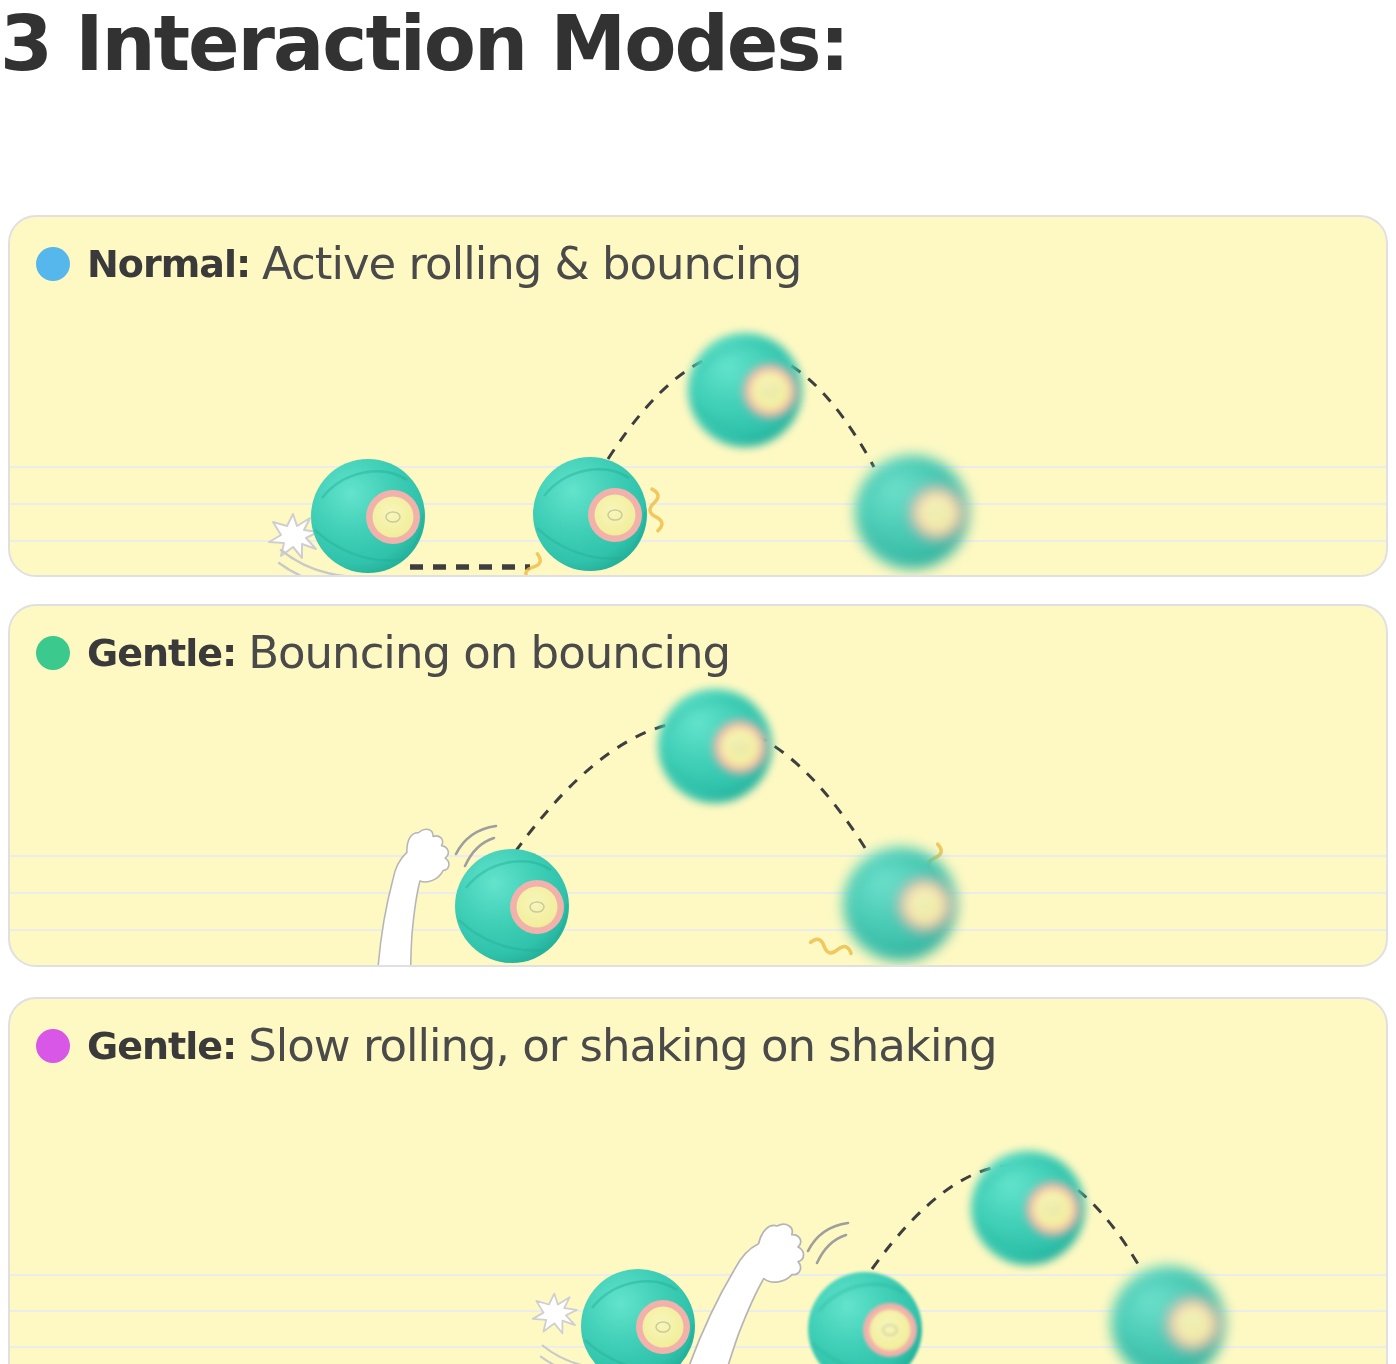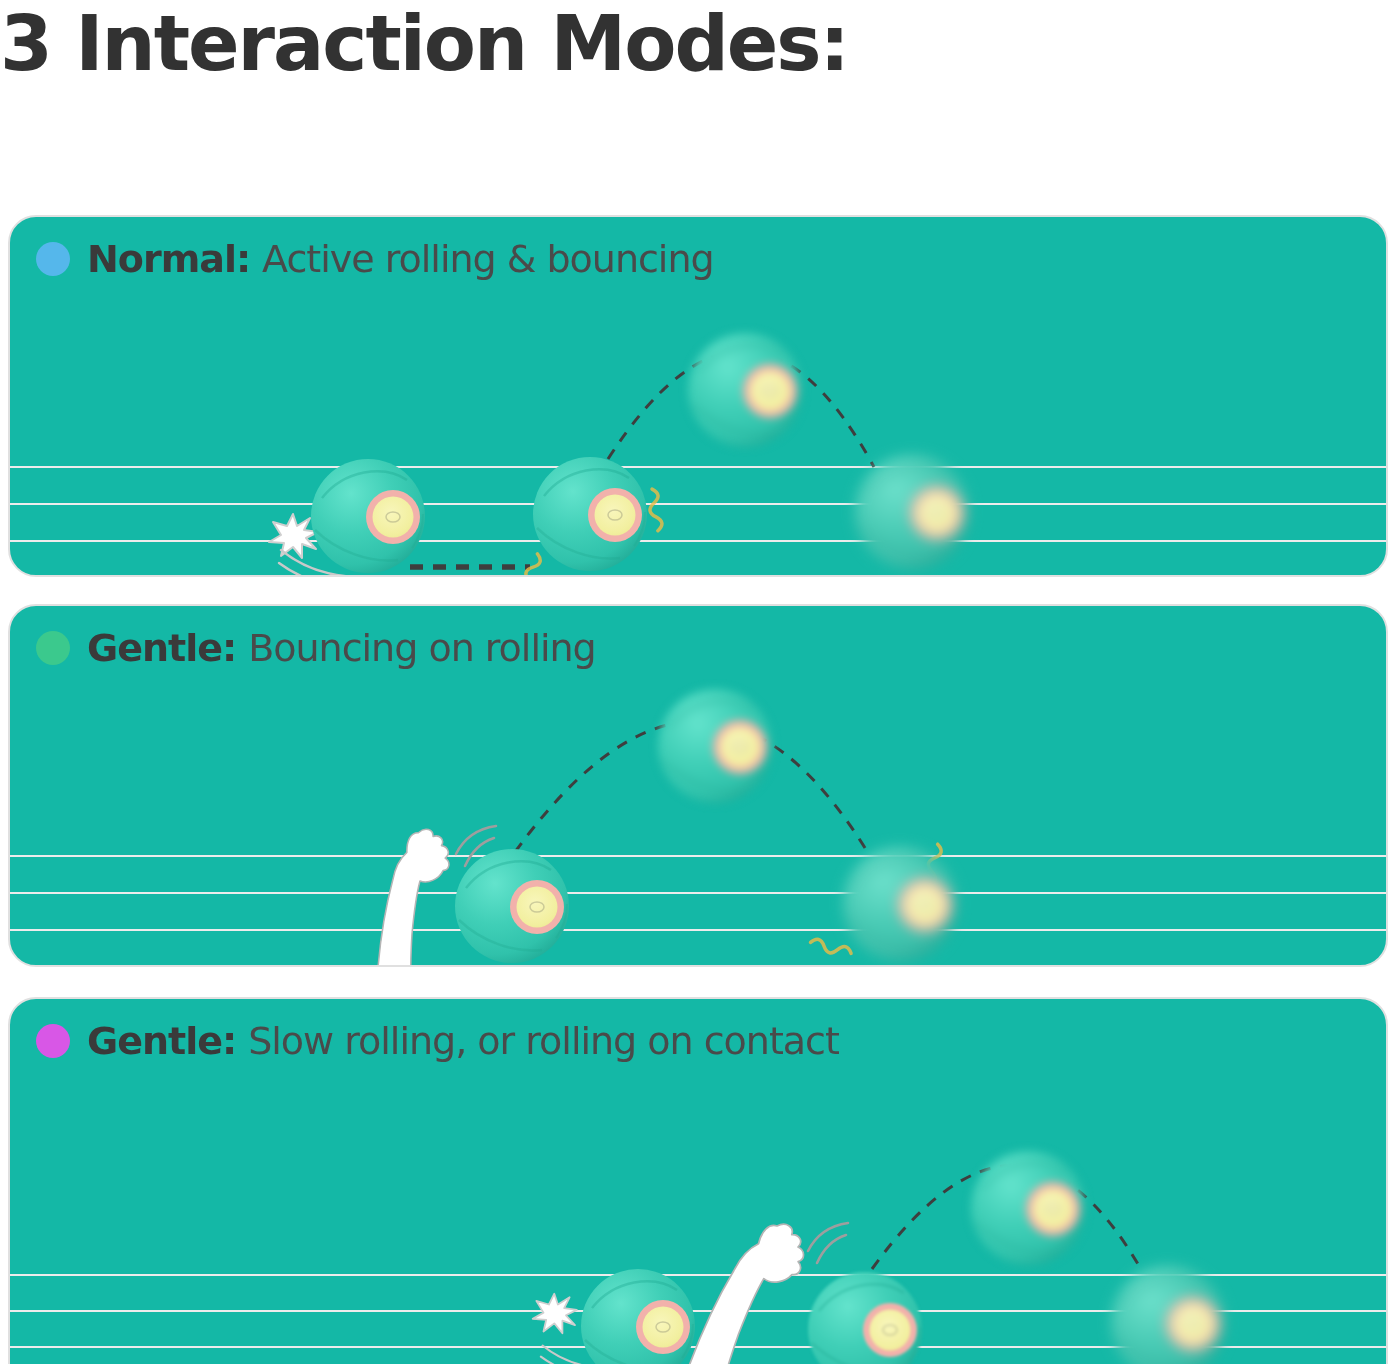--- a/index.html
+++ b/index.html
@@ -5,32 +5,32 @@
   html,body{margin:0;padding:0;background:#fff;}
   .canvas{
     position:relative;width:1396px;height:1364px;background:#fff;
     font-family:"DejaVu Sans","Liberation Sans",sans-serif;overflow:hidden;
   }
   .page-title{
     position:absolute;top:0;left:0;width:100%;
     font-size:76px;line-height:1.15;font-weight:800;color:#323232;letter-spacing:-2px;margin:0;
   }
   .panel{
-    position:absolute;left:8px;width:1380px;background:#14b8a6;
+    position:absolute;left:8px;width:1380px;background:#fef9c3;
     border:2px solid #e0e0e0;border-radius:28px;box-sizing:border-box;
   }
   .panel-1{top:215px;height:362px;}
   .panel-2{top:604px;height:363px;}
   .panel-3{top:997px;height:408px;}
   .panel-header{
     position:absolute;top:20px;left:26px;display:flex;align-items:center;z-index:3;
   }
   .dot{width:34px;height:34px;border-radius:50%;flex:0 0 auto;margin-right:17px;}
   .mode-label{font-size:38px;font-weight:700;color:#3a3a3a;letter-spacing:-1px;}
-  .mode-desc{font-size:38px;font-weight:400;color:#4a4a4a;margin-left:12px;letter-spacing:-1px;}
+  .mode-desc{font-size:45px;font-weight:400;color:#4a4a4a;margin-left:12px;letter-spacing:-1px;}
   .illus{position:absolute;left:0;top:0;width:100%;height:100%;z-index:1;}
   .clip{overflow:hidden;border-radius:26px;}
   .noclip{overflow:visible;}
   .blur-1{filter:blur(1.6px);}
   .blur-2{filter:blur(4px);}
   .blur-3{filter:blur(6.5px) saturate(0.9);}
   .defs-holder{position:absolute;width:0;height:0;overflow:hidden;}
 </style>
 </head>
 <body>
@@ -117,21 +117,21 @@
       <g class="blur-3">
           <use href="#ballSym" x="842" y="235"></use>
         </g>
     </svg>
   </section>
 
   <section class="panel panel-2">
     <div class="panel-header">
       <span class="dot" style="background-color: rgb(59, 201, 141);"></span>
       <span class="mode-label">Gentle:</span>
-      <span class="mode-desc">Bouncing on rolling</span>
+      <span class="mode-desc">Bouncing on bouncing</span>
     </div>
     <svg class="illus clip" viewBox="0 0 1376 359">
       <g>
         <line x1="0" y1="250" x2="1376" y2="250" stroke-width="2" stroke="#ececec"></line>
         <line x1="0" y1="287" x2="1376" y2="287" stroke-width="2" stroke="#ececec"></line>
         <line x1="0" y1="324" x2="1376" y2="324" stroke-width="2" stroke="#ececec"></line>
       </g>
       <path d="M 505 246 Q 697 -18 860 250" fill="none" stroke-width="3" stroke-dasharray="11 10" stroke="#3e3e3e"></path>
       <g transform="translate(339,230) rotate(-8) scale(0.64)">
           <use href="#pawSym"></use>
@@ -154,21 +154,21 @@
       <g class="blur-3">
           <use href="#ballSym" x="830" y="238"></use>
         </g>
     </svg>
   </section>
 
   <section class="panel panel-3">
     <div class="panel-header">
       <span class="dot" style="background-color: rgb(216, 87, 230);"></span>
       <span class="mode-label">Gentle:</span>
-      <span class="mode-desc">Slow rolling, or rolling on contact</span>
+      <span class="mode-desc">Slow rolling, or shaking on shaking</span>
     </div>
     <svg class="illus noclip" viewBox="0 0 1376 356">
       <g>
         <line x1="0" y1="252" x2="1376" y2="252" stroke-width="2" stroke="#ececec"></line>
         <line x1="0" y1="288" x2="1376" y2="288" stroke-width="2" stroke="#ececec"></line>
         <line x1="0" y1="324" x2="1376" y2="324" stroke-width="2" stroke="#ececec"></line>
       </g>
       <path d="M 862 246 Q 1012 38 1132 248" fill="none" stroke-width="3" stroke-dasharray="11 10" stroke="#3e3e3e"></path>
       <path d="M 690 352 H 812" fill="none" stroke-width="5.5" stroke-dasharray="13 10" stroke="#3e3e3e"></path>
       <g transform="translate(520,268) scale(0.9)">

